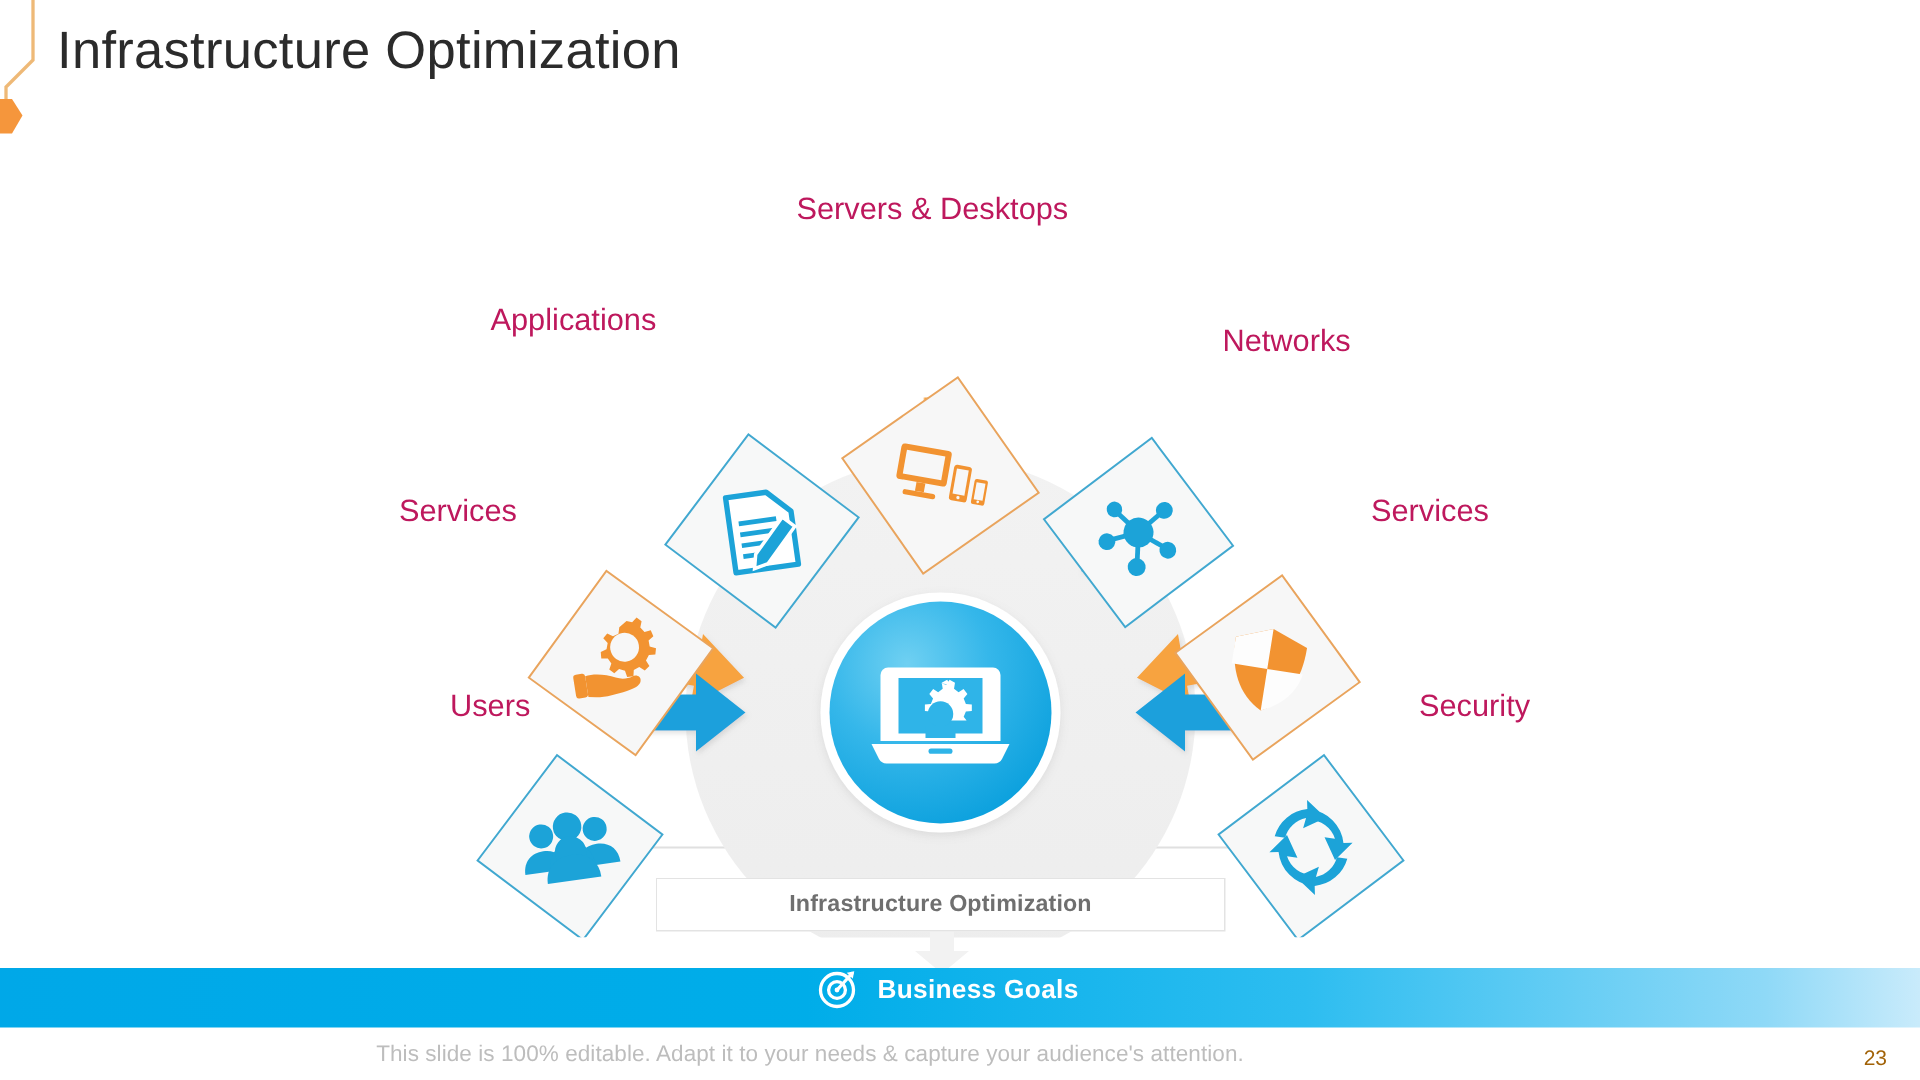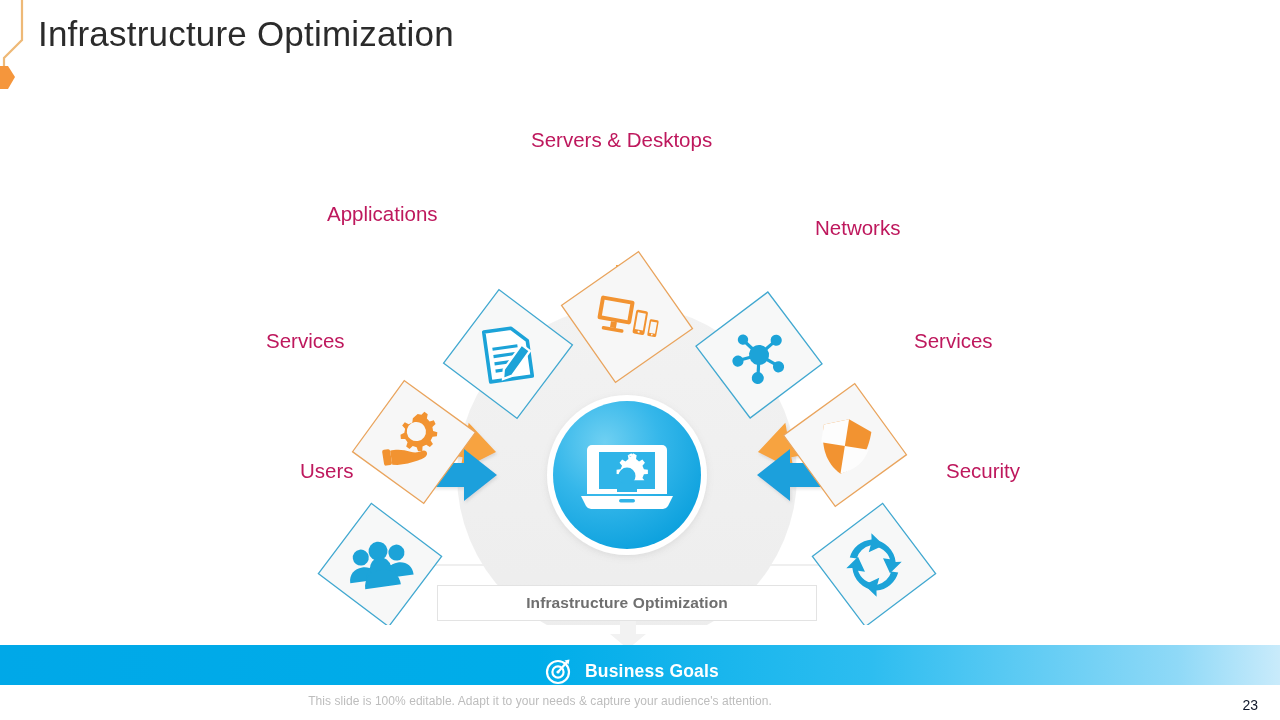--- a/index.html
+++ b/index.html
@@ -79,48 +79,48 @@
 
   
   #bottom-bar {
     position: absolute;
     left: 0;
     top: 645px;
     width: 1280px;
     height: 40px;
     background: linear-gradient(to right, #00a8e8 0%, #00ade9 42%, #2dbdf0 68%, #8fd9f7 92%, #c9ebfb 100%);
     display: flex;
-    align-items: flex-end;
+    align-items: flex-start;
     justify-content: center;
   }
   #bottom-bar-inner { display:flex; align-items:center; gap:12px; transform: translateX(-8px); }
   #business-goals-label {
     font-size: 17.5px;
     font-weight: bold;
     color: #ffffff;
     letter-spacing: 0.2px;
   }
 
   
   #footer-note {
     position: absolute;
     left: 0;
     top: 694px;
     width: 1080px;
     text-align: center;
-    font-size: 12px;
+    font-size: 15px;
     color: #bdbdbd;
     letter-spacing: 0.05px;
   }
   #page-number {
     position: absolute;
     right: 22px;
     top: 697px;
     font-size: 14px;
-    color: #0f172a;
+    color: #a16207;
   }
 </style>
 </head>
 <body>
 
 <svg id="corner-deco" viewBox="0 0 40 100" width="40" height="100">
   <path d="M22 -10 L22 40 L4 58 L4 76" fill="none" stroke="#E8A24A" stroke-width="2.2" opacity="0.75"></path>
   <path d="M0 66 L8 66 L15 77 L8 89 L0 89 Z" fill="#F5963C"></path>
 </svg>
 

